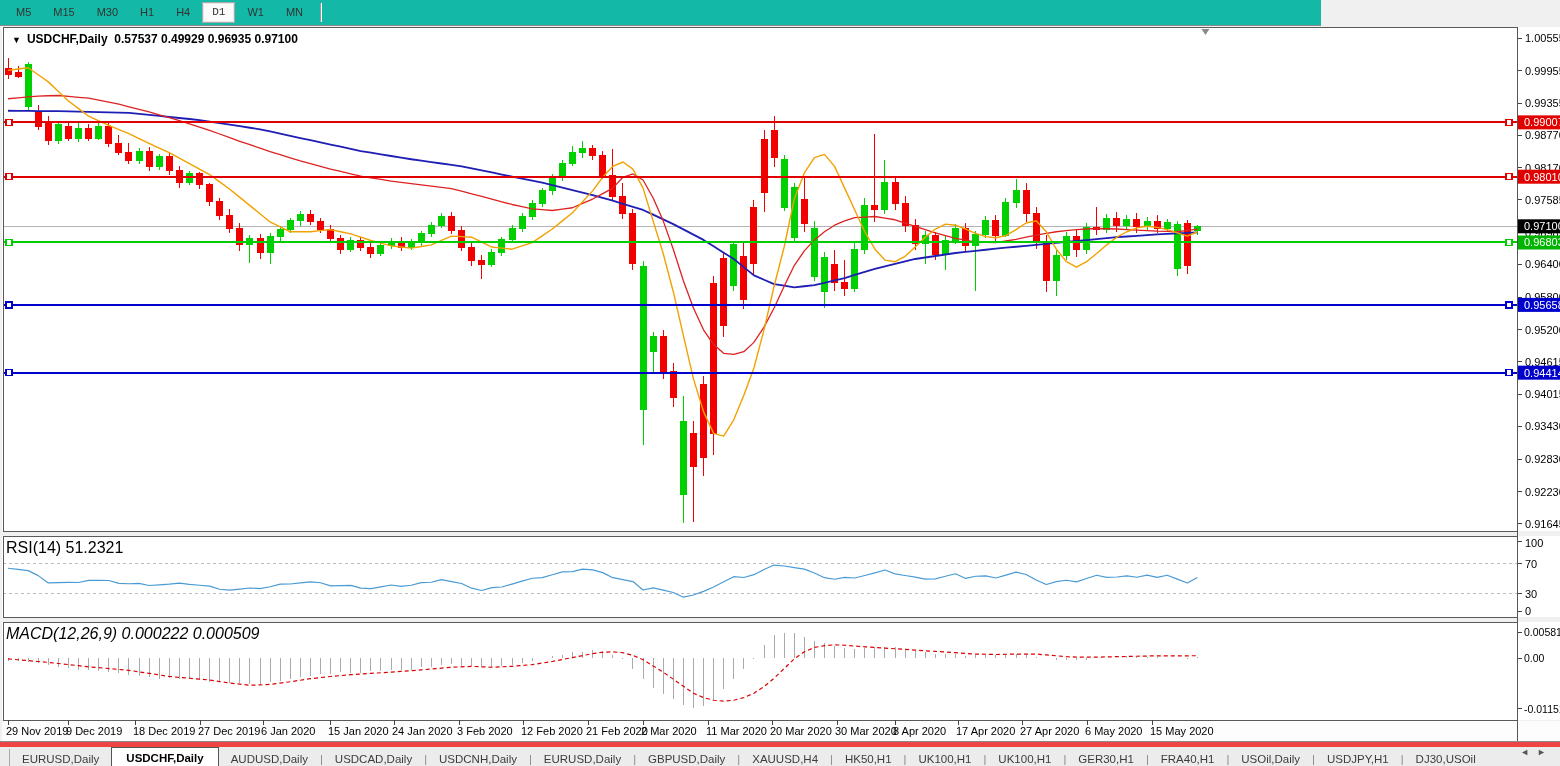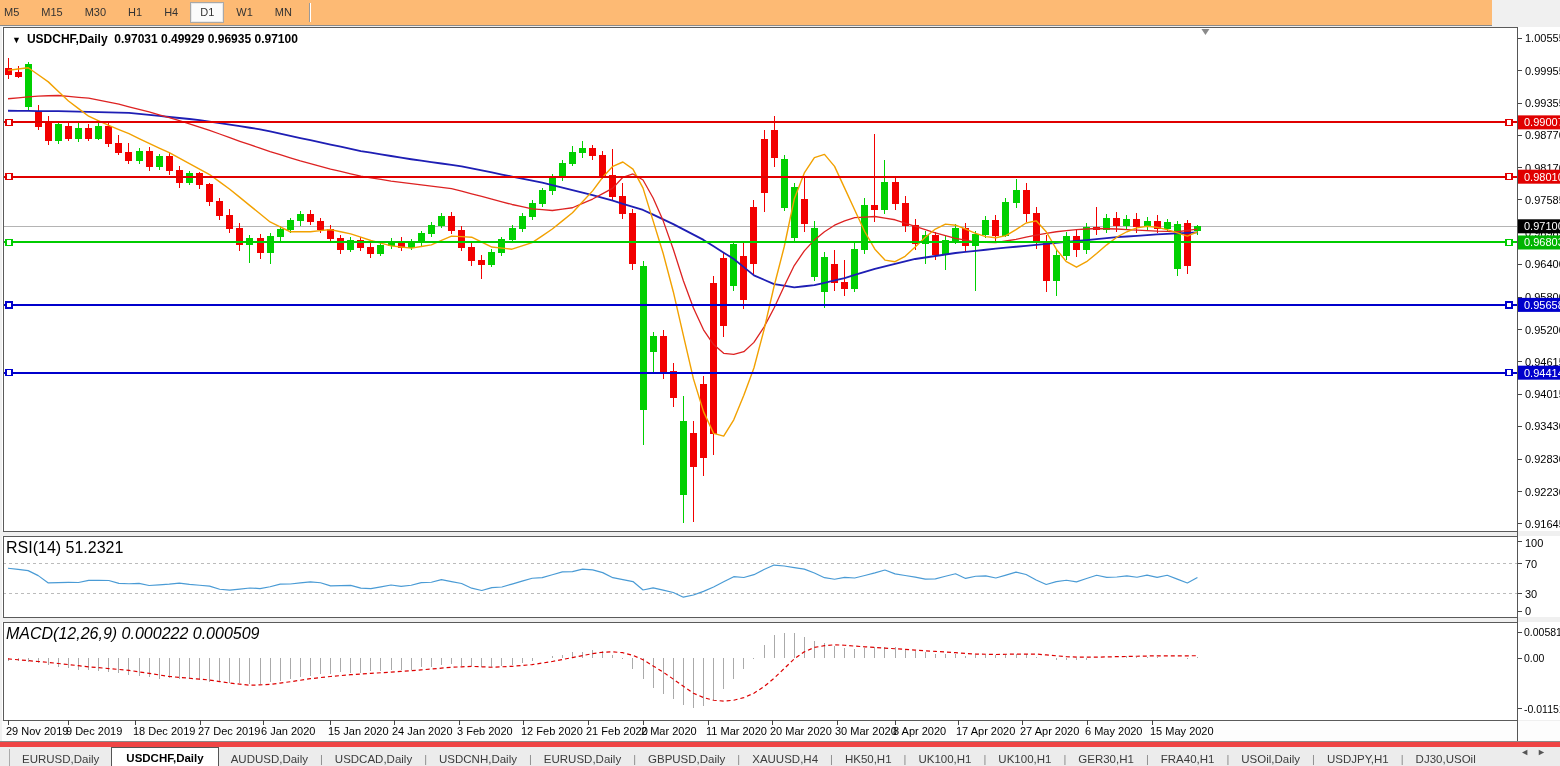--- a/index.html
+++ b/index.html
@@ -1,23 +1,23 @@
 <!DOCTYPE html>
 <html><head>
 <meta charset="utf-8">
 <style>
   html,body{margin:0;padding:0;width:1560px;height:766px;overflow:hidden;background:#f0f0f0;
     font-family:"Liberation Sans",sans-serif;-webkit-user-select:none;user-select:none;cursor:default;}
   #stage{position:relative;width:1560px;height:766px;}
   
-  #toolbar{position:absolute;left:0;top:0;width:1492px;height:25px;background:#fdba74;
-    border-bottom:1px solid #8a8a8a;display:flex;align-items:center;z-index:6;}
+  #toolbar{position:absolute;left:0;top:0;width:1309px;height:25px;background:#14b8a6;
+    border-bottom:1px solid #8a8a8a;display:flex;align-items:center;z-index:6;padding-left:12px;}
   #tf-row{display:flex;align-items:center;margin-left:-7px;height:25px;}
   .tf-btn{font-size:11px;color:#333;padding:3px 9px;margin:0 1px;border:1px solid transparent;line-height:13px;}
-  .tf-btn.active{background:#fbfbfb;border:1px solid #a8a8a8;box-shadow:inset 0 0 0 1px #e9e9e9;}
+  .tf-btn.active{background:#fbfbfb;border:1px solid #a8a8a8;box-shadow:inset 0 0 0 1px #e9e9e9;font-family:Liberation Mono, monospace;}
   .vsep{width:1px;height:19px;background:#9a9a9a;margin:0 6px;box-shadow:1px 0 0 #fff;}
   
   .panel-label{position:absolute;z-index:5;font-size:16px;color:#000;white-space:nowrap;}
   #chart-header{left:12px;top:32px;font-size:12px;font-weight:700;}
   #chart-header .dd{font-size:9px;margin-right:6px;}
   #rsi-label{left:6px;top:539px;}
   #macd-label{left:6px;top:625px;font-style:italic;}
   
   #chart-svg{position:absolute;left:0;top:0;z-index:2;}
   svg text{font-family:"Liberation Sans",sans-serif;}
@@ -545,21 +545,21 @@
         <line x1="1022" y1="720" x2="1022" y2="725" stroke="#444" stroke-width="1" shape-rendering="crispEdges"></line>
         <text x="1020" y="735" font-size="11" fill="#000">27 Apr 2020</text>
         <line x1="1087" y1="720" x2="1087" y2="725" stroke="#444" stroke-width="1" shape-rendering="crispEdges"></line>
         <text x="1085" y="735" font-size="11" fill="#000">6 May 2020</text>
         <line x1="1152" y1="720" x2="1152" y2="725" stroke="#444" stroke-width="1" shape-rendering="crispEdges"></line>
         <text x="1150" y="735" font-size="11" fill="#000">15 May 2020</text>
       </g>
     </svg>
 
   <div class="panel-label" id="chart-header">
-    <span class="dd">▼</span><span>USDCHF,Daily</span>&nbsp;&nbsp;<span>0.97031</span>&nbsp;<span>0.49929</span>&nbsp;<span>0.96935</span>&nbsp;<span>0.97100</span>
+    <span class="dd">▼</span><span>USDCHF,Daily</span>&nbsp;&nbsp;<span>0.57537</span>&nbsp;<span>0.49929</span>&nbsp;<span>0.96935</span>&nbsp;<span>0.97100</span>
   </div>
 
   <div class="panel-label" id="rsi-label">RSI(14) 51.2321</div>
   <div class="panel-label" id="macd-label">MACD(12,26,9) 0.000222 0.000509</div>
 
   <div id="tabbar">
       <div class="tab-stub"></div>
       <div class="tab">EURUSD,Daily</div>
       <div class="tab active">USDCHF,Daily</div>
       <div class="tab">AUDUSD,Daily</div>

